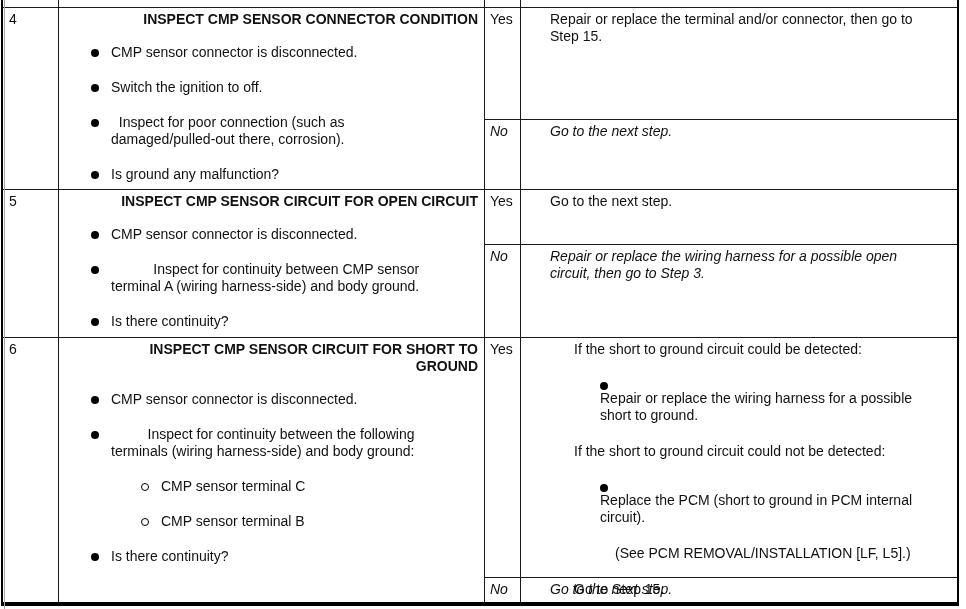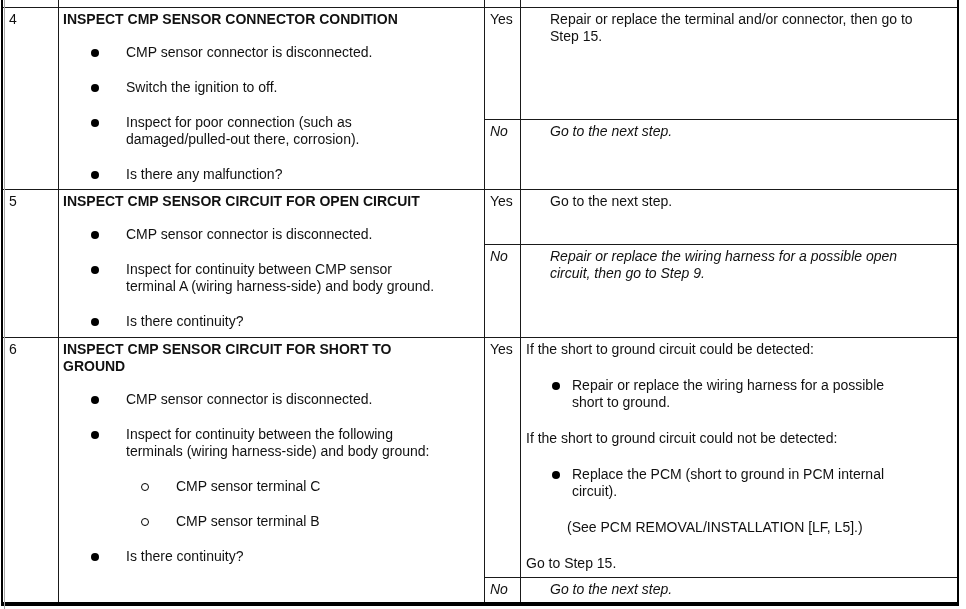--- a/index.html
+++ b/index.html
@@ -14,41 +14,41 @@
     position:absolute; left:1px; top:0; width:958px; height:606px;
     border-left:2px solid #000; border-right:2px solid #000; border-bottom:4px solid #000;
     background:#fff; display:flex; flex-direction:column;
   }
   .prow { height:8px; border-bottom:1px solid #1a1a1a; display:flex; flex:none; }
   .srow { display:flex; border-bottom:1px solid #1a1a1a; flex:none; }
   .r4 { height:182px; }
   .r5 { height:148px; }
   .r6 { height:264px; border-bottom:none; }
   .c-step { width:56px; border-right:1px solid #1a1a1a; padding:3px 2px 0 6px; flex:none; }
-  .c-desc { width:426px; border-right:1px solid #1a1a1a; padding:3px 6px 0 4px; flex:none; }
+  .c-desc { width:426px; border-right:1px solid #1a1a1a; padding:3px 6px 0 4px; flex:none;text-align:right; }
   .c-right { flex:1; display:flex; flex-direction:column; min-width:0; }
   .sub { display:flex; border-bottom:1px solid #1a1a1a; flex:none; }
   .sub.last { flex:1; border-bottom:none;font-style:italic; }
   .r4 .sub.yes { height:112px; }
   .r5 .sub.yes { height:55px; }
   .r6 .sub.yes { height:240px; }
   .c-yn { width:36px; border-right:1px solid #1a1a1a; padding:3px 14px 0 5px; flex:none;text-align:right; }
   .c-act { flex:1; padding:3px 8px 0 5px; min-width:0; }
   .title { font-weight:bold; margin-bottom:16px; white-space:pre-line; }
-  .b-item { display:flex; margin-bottom:18px; padding-left:28px;gap:15px; }
+  .b-item { display:flex; margin-bottom:18px; padding-left:28px; }
   .b-item.sub2 { padding-left:78px; }
   .dot {
     flex:none; width:8px; height:8px; border-radius:50%;
     background:#000; margin-top:5px; margin-right:12px;
   }
   .dot.hollow { background:#fff; border:1.5px solid #000; width:8px; height:8px; }
   .b-text { white-space:pre-line; }
   .act-text { white-space:pre-line;margin-left:24px; }
-  .part { margin-bottom:19px; white-space:pre-line; }
-  .part.bullet { display:flex; padding-left:26px; white-space:normal; }
+  .part { margin-bottom:19px; white-space:pre-line;margin-left:48px; }
+  .part.bullet { display:flex; padding-left:26px; white-space:normal;flex-direction:column; }
   .part.indent { padding-left:41px; }
 </style>
 </head>
 <body>
 
 <div class="page">
   <div class="edge-line"></div>
 
   <div class="dtable">
 
@@ -77,21 +77,21 @@
           <span class="dot"></span>
           <span class="b-text">Switch the ignition to off.</span>
         </div>
         <div class="b-item">
           <span class="dot"></span>
           <span class="b-text">Inspect for poor connection (such as
 damaged/pulled-out there, corrosion).</span>
         </div>
         <div class="b-item">
           <span class="dot"></span>
-          <span class="b-text">Is there any malfunction?</span>
+          <span class="b-text">Is ground any malfunction?</span>
         </div>
       </div>
       <div class="c-right">
         <div class="sub yes">
           <div class="c-yn">
             <span>Yes</span>
           </div>
           <div class="c-act">
             <div class="act-text">Repair or replace the terminal and/or connector, then go to
 Step 15.</div>
@@ -136,21 +136,21 @@
           <div class="c-act">
             <div class="act-text">Go to the next step.</div>
           </div>
         </div>
         <div class="sub last">
           <div class="c-yn">
             <span>No</span>
           </div>
           <div class="c-act">
             <div class="act-text">Repair or replace the wiring harness for a possible open
-circuit, then go to Step 9.</div>
+circuit, then go to Step 3.</div>
           </div>
         </div>
       </div>
     </div>
 
     <div class="srow r6">
       <div class="c-step">
         <span>6</span>
       </div>
       <div class="c-desc">

